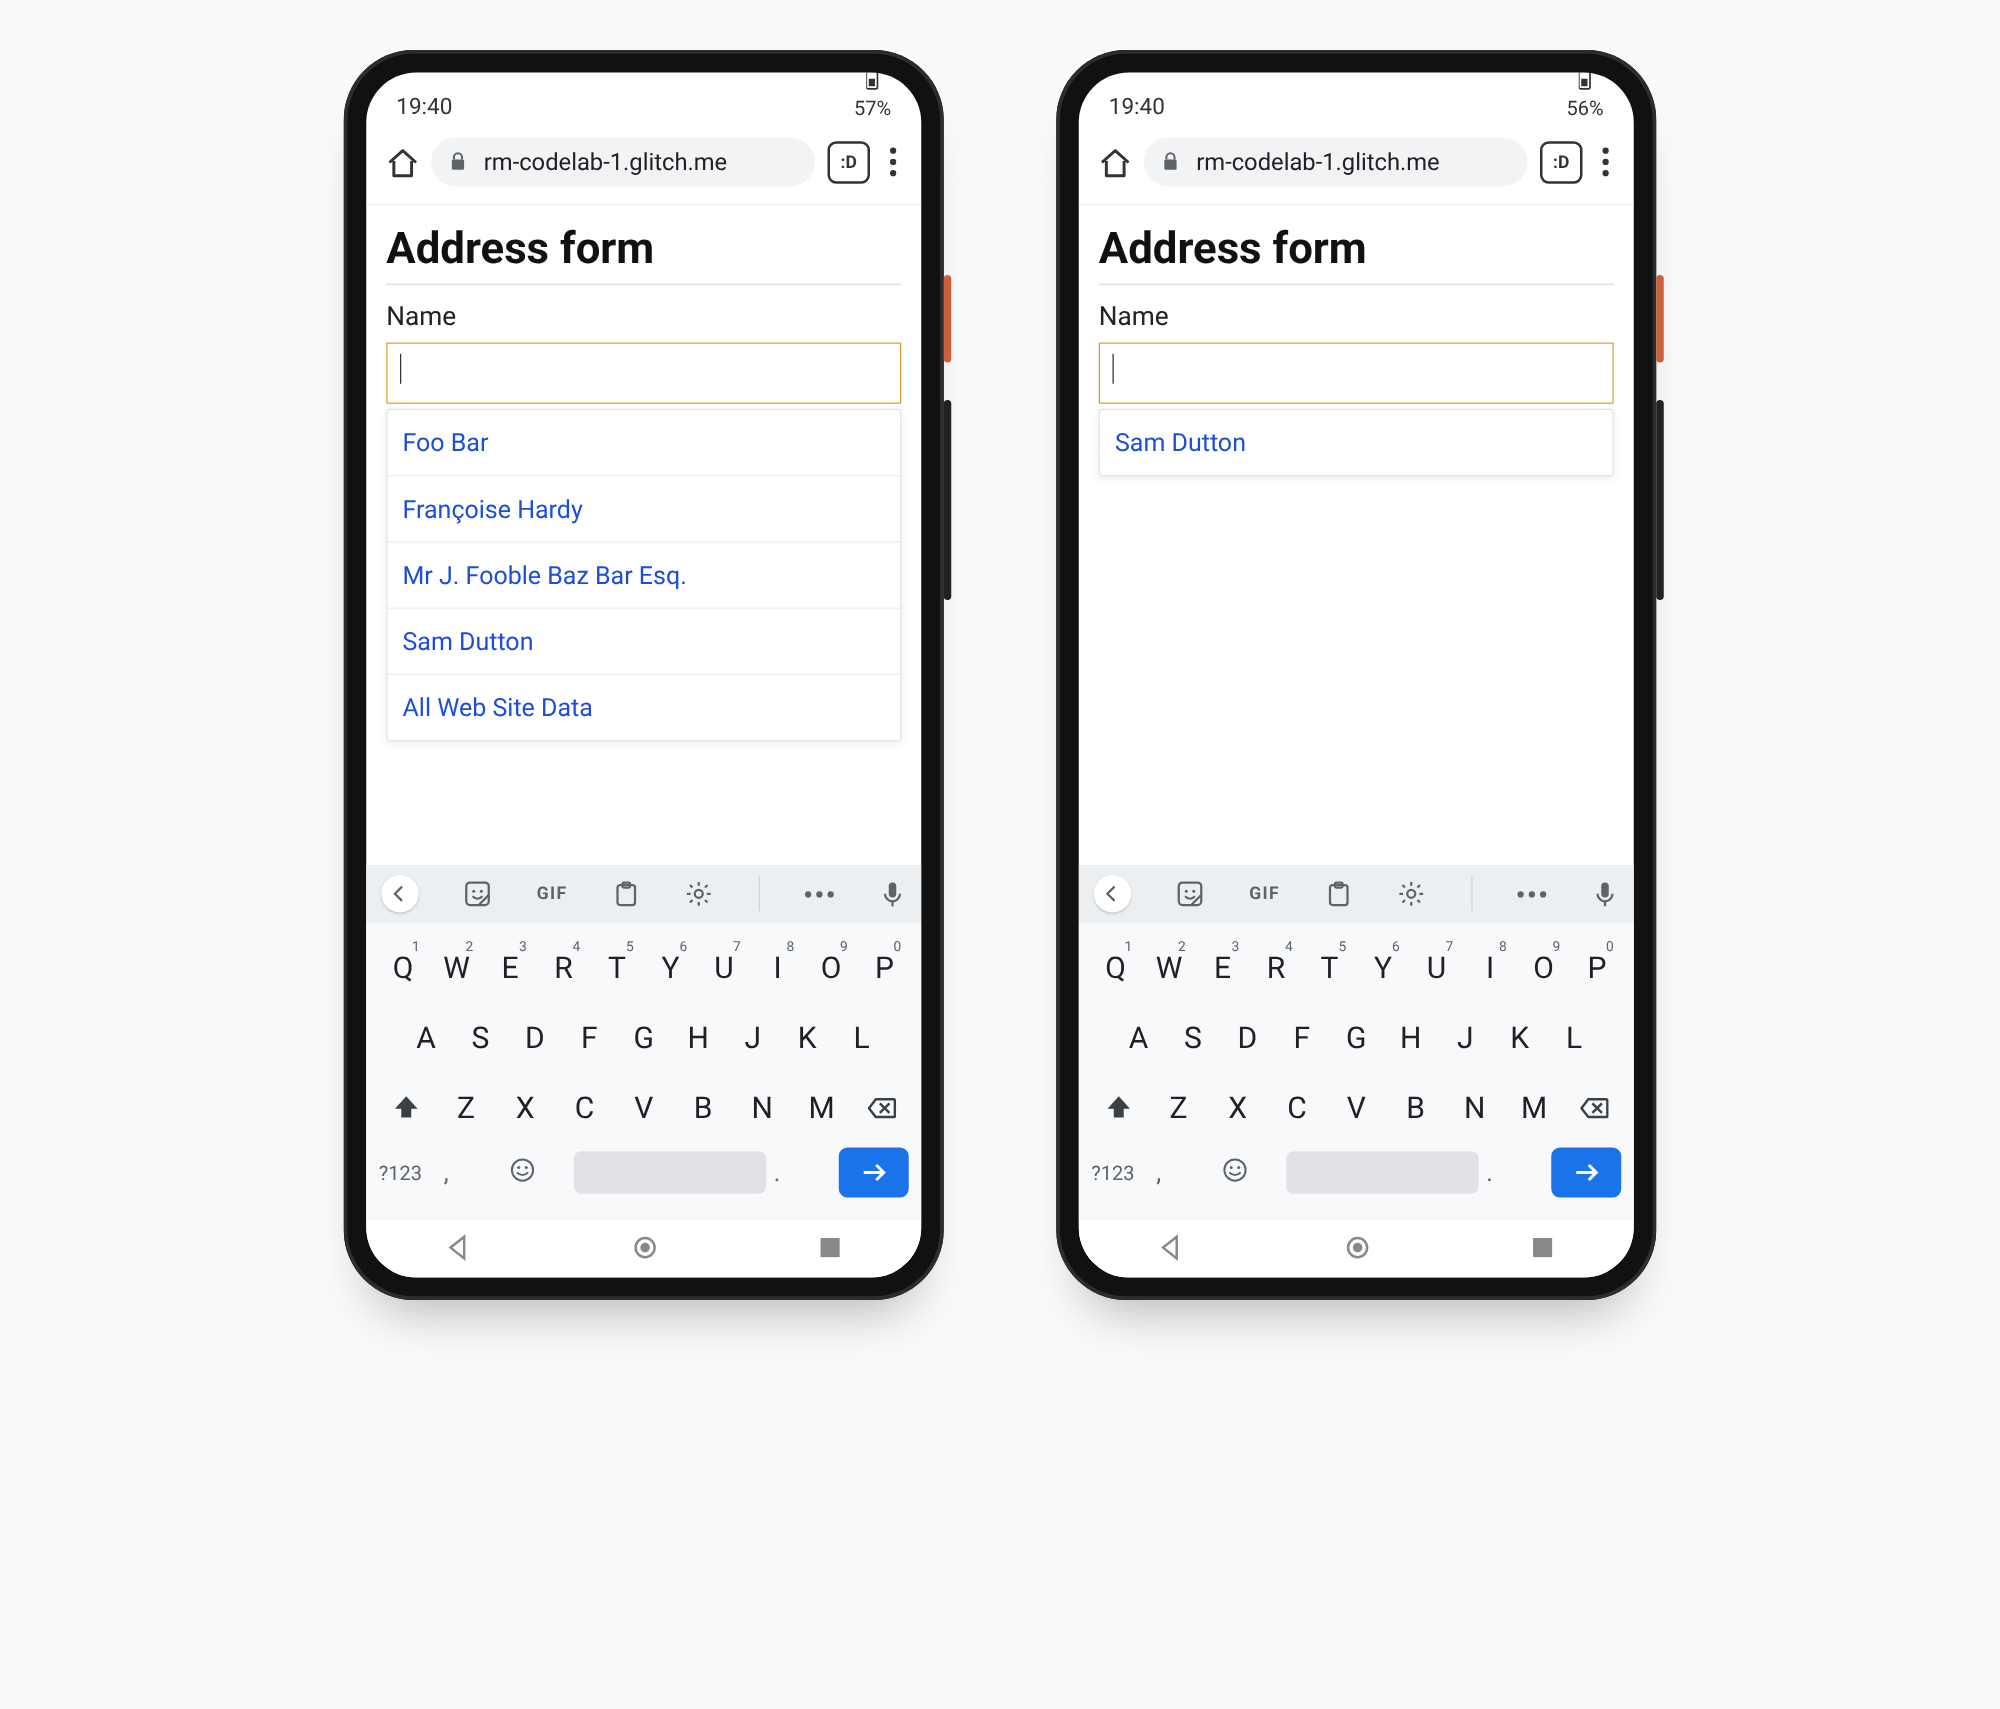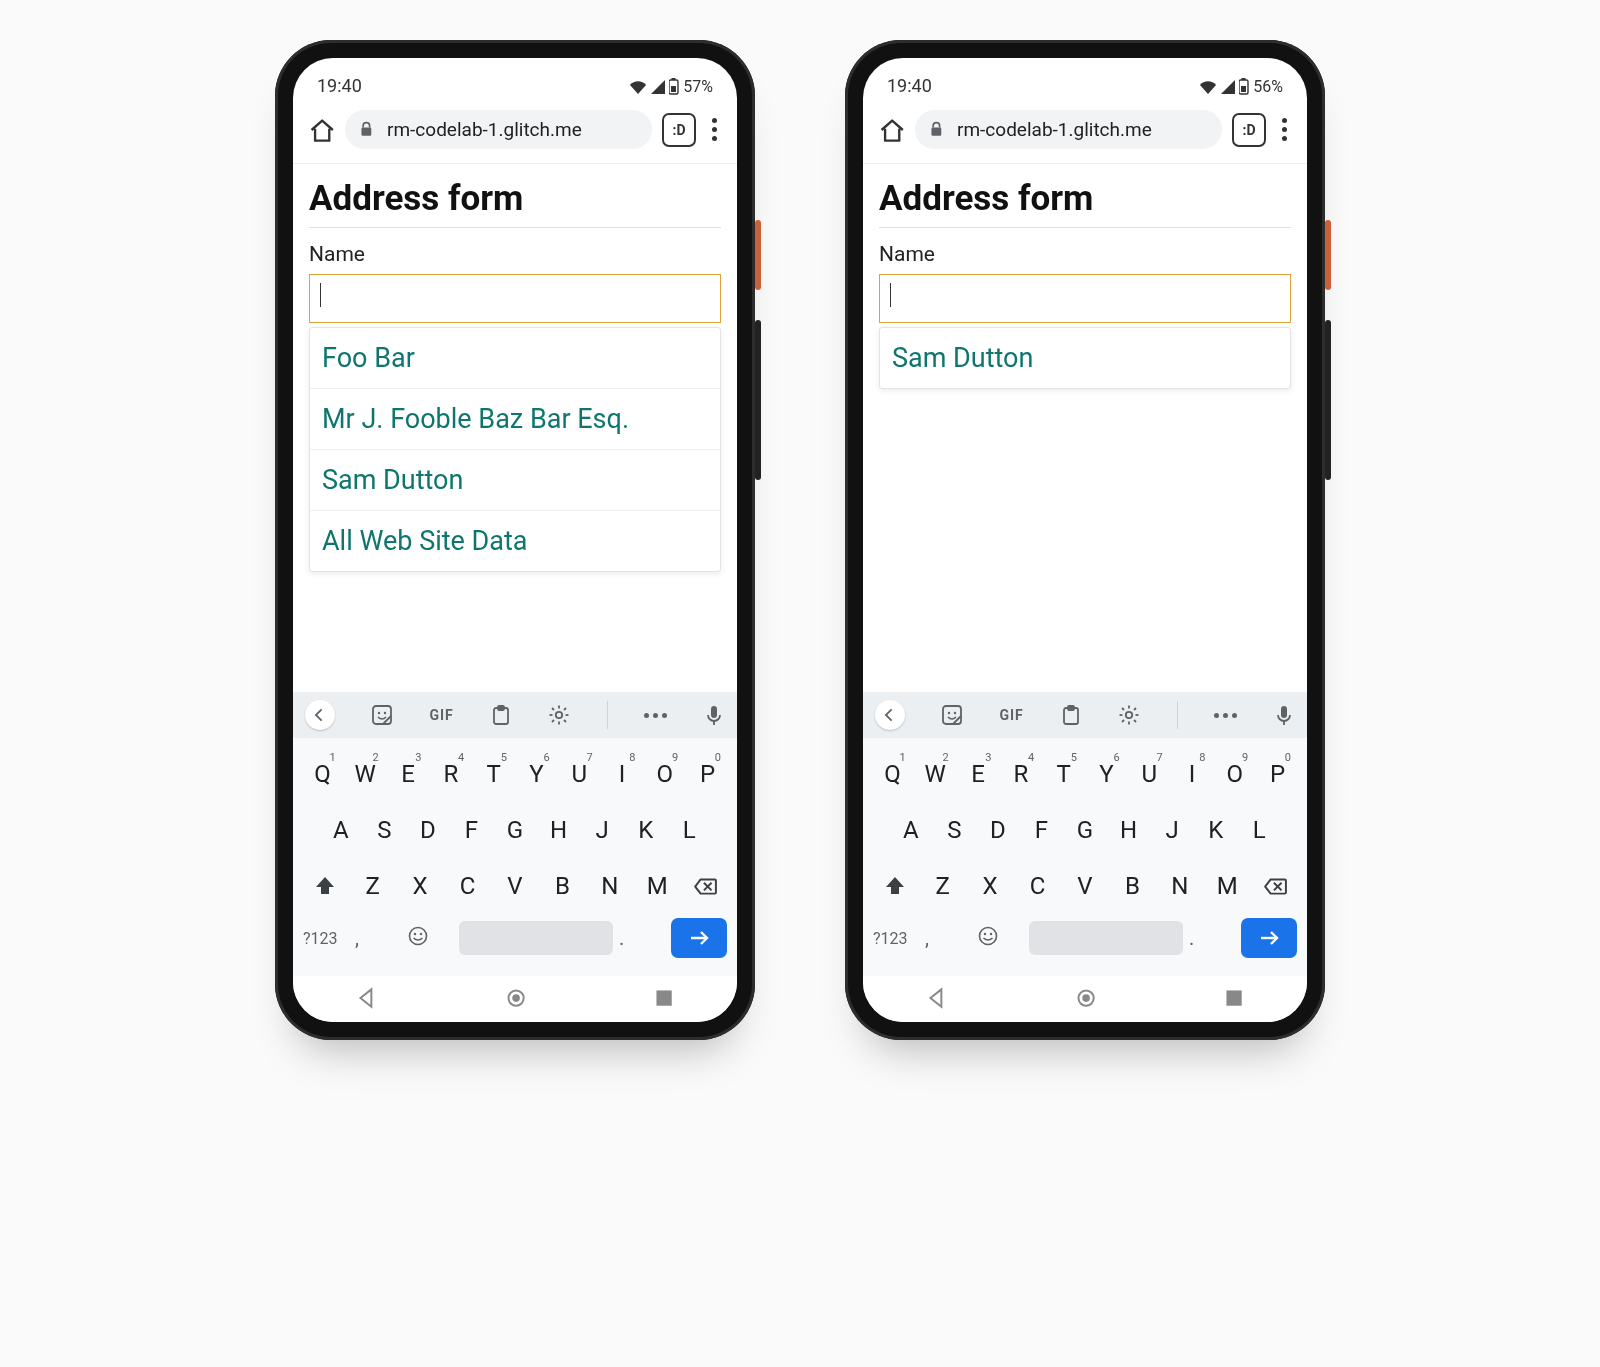--- a/index.html
+++ b/index.html
@@ -48,21 +48,21 @@
     border-radius:40px;
     overflow:hidden;
     display:flex; flex-direction:column;
     position:relative;
   }
   
   .status {
     height:38px; display:flex; align-items:flex-end; justify-content:space-between;
     padding:0 24px 2px 24px; font-size:18px; color:#333;
   }
-  .status-right { display:flex; align-items:center; gap:4px; font-size:16px; color:#333;}
+  .status-right { display:flex; align-items:center; gap:4px; font-size:16px; color:#333;flex-direction:column;}
   .wifi-icon, .cell-icon, .batt-icon { display:inline-block; }
   .wifi-icon svg, .cell-icon svg, .batt-icon svg { display:block; }
   
   .toprow {
     display:flex; align-items:center; gap:10px;
     padding:12px 14px 14px 14px;
   }
   .home-icon { width:28px; height:28px; display:flex; align-items:center; justify-content:center; }
   .omnibox {
     flex:1; background:var(--light-grey); border-radius:22px;
@@ -95,21 +95,21 @@
     margin-top:-40px; margin-left:11px;
   }
   .suggest {
     margin-top:4px;
     background:#fff;
     border:1px solid #e4e4e4;
     border-radius:3px;
     box-shadow:0 2px 6px rgba(0,0,0,.08);
   }
   .suggest-item {
-    padding:14px 12px; font-size:27px; color:#0f766e;
+    padding:14px 12px; font-size:20px; color:#1d4ed8;
     border-top:1px solid #eee;
   }
   .suggest-item:first-child { border-top:none; }
   
   .kb { background:var(--kb-grey); }
   .kb-tools {
     display:flex; align-items:center; justify-content:space-between;
     padding:8px 12px; gap:14px;
     background:#eceff1;
   }
@@ -202,20 +202,21 @@
       </div>
       <div class="divider-thin"></div>
       <div class="page">
         <div class="h1">Address form</div>
         <div class="hr"></div>
         <div class="label">Name</div>
         <input class="text-input" value="" style="">
         <div class="caret"></div>
         <div class="suggest">
             <div class="suggest-item">Foo Bar</div>
+            <div class="suggest-item">Françoise Hardy</div>
             <div class="suggest-item">Mr J. Fooble Baz Bar Esq.</div>
             <div class="suggest-item">Sam Dutton</div>
             <div class="suggest-item">All Web Site Data</div>
           </div>
       </div>
 
   <div class="kb">
     <div class="kb-tools">
       <div class="tool chev-circle">
               <svg width="18" height="18" viewBox="0 0 22 22">

